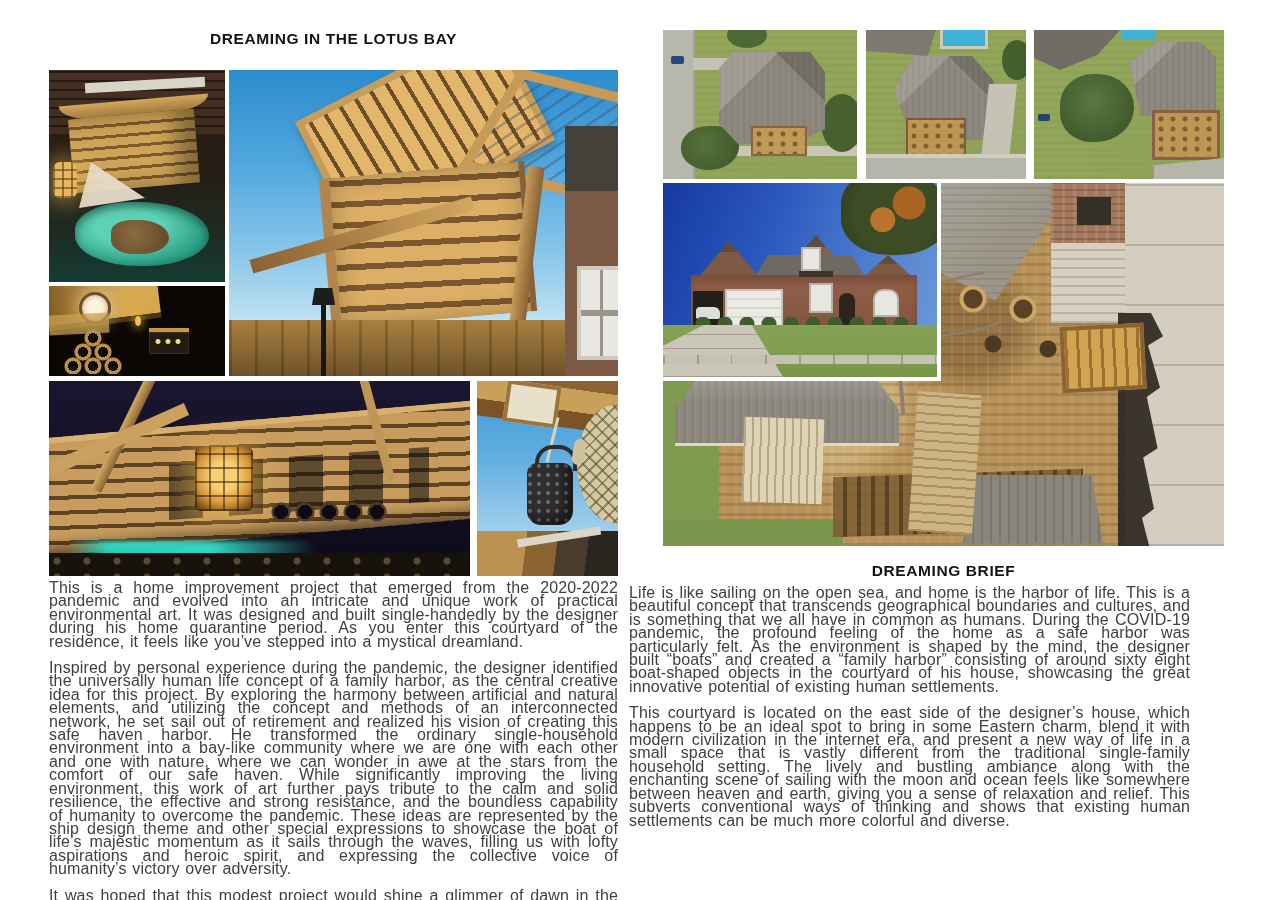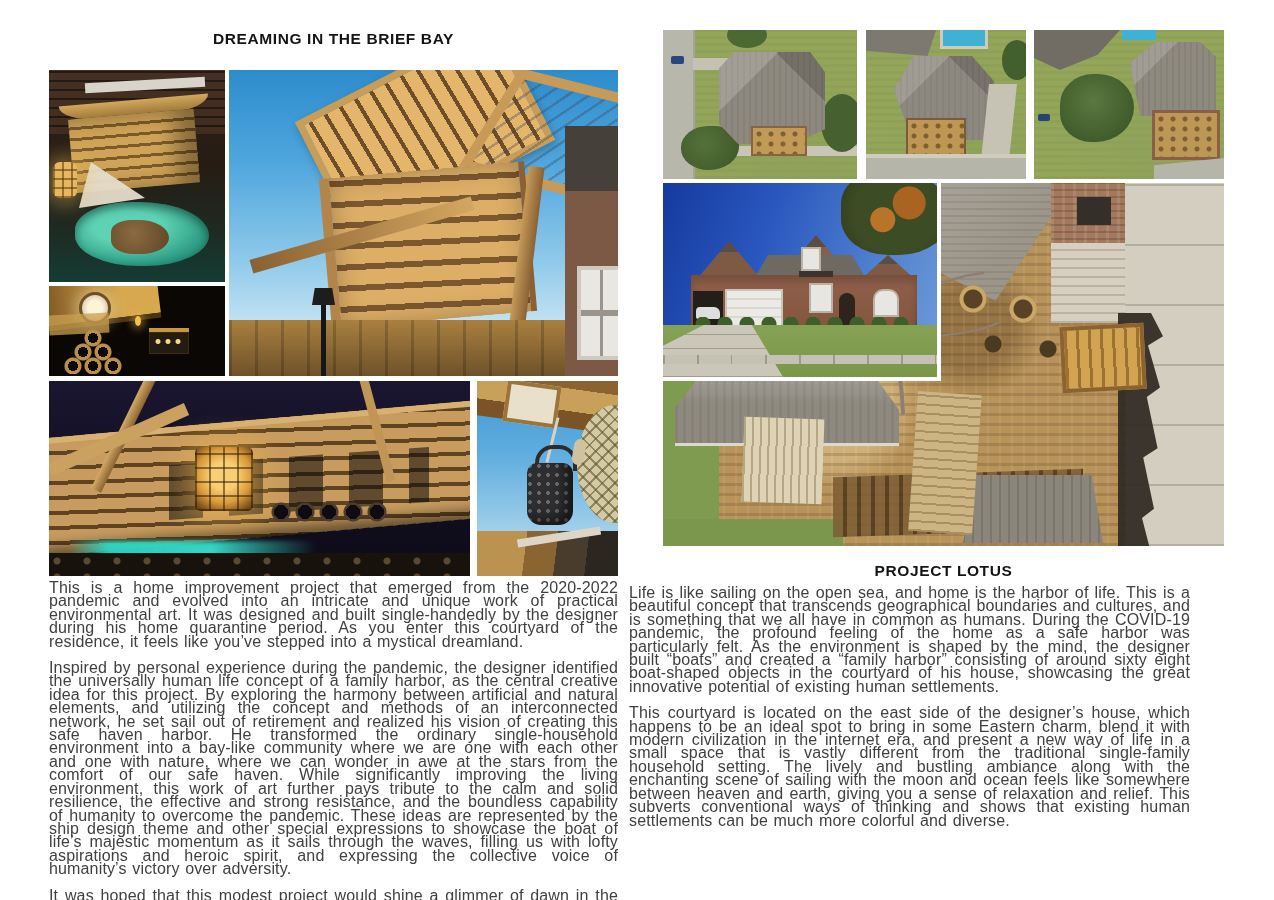--- a/index.html
+++ b/index.html
@@ -262,21 +262,21 @@
   #ttl-left{left:49px;top:30px;width:569px;}
   #ttl-right{left:663px;top:562px;width:561px;}
   #txt-left{left:49px;top:581px;width:569px;}
   #txt-right{left:629px;top:586px;width:561px;}
 </style>
 </head>
 <body>
 
 <div class="page">
 
-  <div class="ttl" id="ttl-left">DREAMING IN THE BRIEF BAY</div>
+  <div class="ttl" id="ttl-left">DREAMING IN THE LOTUS BAY</div>
 
   <div class="photo" id="ph-a">
     <div class="abs a-brick"></div>
     <div class="abs a-eave"></div>
     <div class="abs a-roof"></div>
     <div class="abs a-hut"></div>
     <div class="abs a-sail"></div>
     <div class="abs a-lantern"></div>
     <div class="abs a-pond"></div>
     <div class="abs a-island"></div>
@@ -412,20 +412,20 @@
     <div class="abs h-win2"></div>
     <div class="abs h-win3"></div>
     <div class="abs h-balc"></div>
     <div class="abs h-door"></div>
     <div class="abs h-shrubs"></div>
     <div class="abs h-lawn"></div>
     <div class="abs h-drive"></div>
     <div class="abs h-walk"></div>
   </div>
 
-  <div class="ttl" id="ttl-right">PROJECT LOTUS</div>
+  <div class="ttl" id="ttl-right">DREAMING BRIEF</div>
 
   <div class="txt" id="txt-right">
     <p>Life is like sailing on the open sea, and home is the harbor of life. This is a beautiful concept that transcends geographical boundaries and cultures, and is something that we all have in common as humans. During the COVID-19 pandemic, the profound feeling of the home as a safe harbor was particularly felt. As the environment is shaped by the mind, the designer built “boats” and created a “family harbor” consisting of around sixty eight boat-shaped objects in the courtyard of his house, showcasing the great innovative potential of existing human settlements.</p>
     <p>This courtyard is located on the east side of the designer’s house, which happens to be an ideal spot to bring in some Eastern charm, blend it with modern civilization in the internet era, and present a new way of life in a small space that is vastly different from the traditional single-family household setting. The lively and bustling ambiance along with the enchanting scene of sailing with the moon and ocean feels like somewhere between heaven and earth, giving you a sense of relaxation and relief. This subverts conventional ways of thinking and shows that existing human settlements can be much more colorful and diverse.</p>
   </div>
 
 </div>
 
 </body></html>

